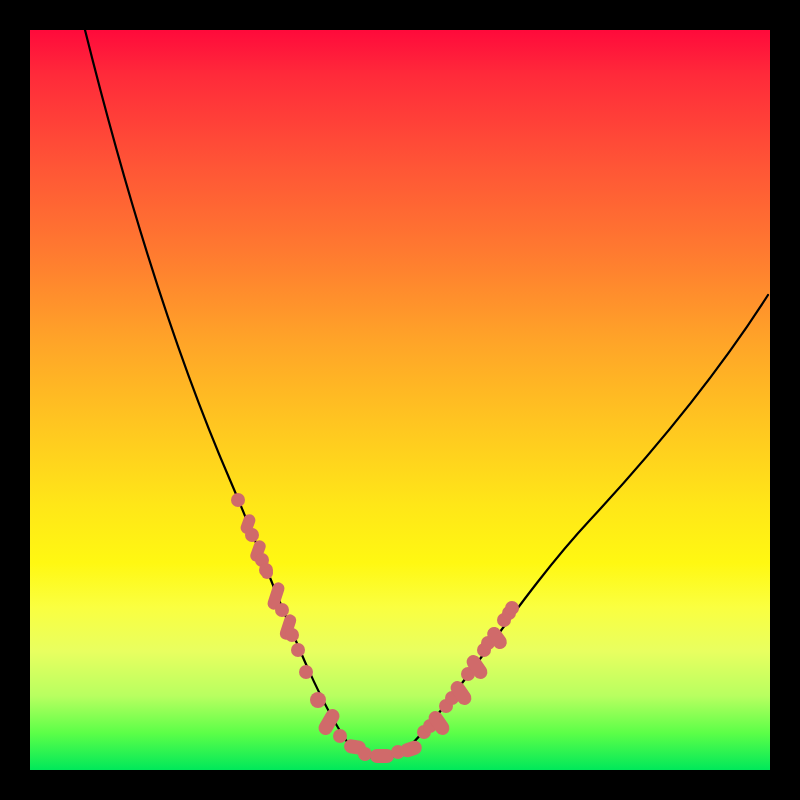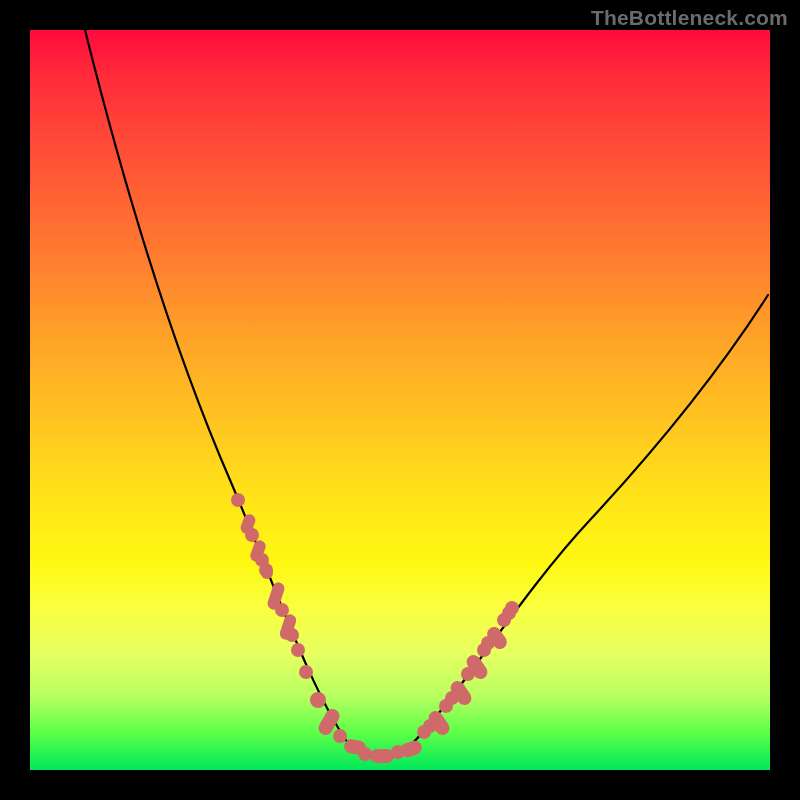--- a/index.html
+++ b/index.html
@@ -73,21 +73,20 @@
   }
   .pill {
     fill: #d06a6a;
     stroke: none;
   }
 </style>
 </head>
 <body>
 
 <div class="frame">
-  <div class="watermark">TheBottleneck.com</div>
   <div class="plot-area">
     <svg class="curve" viewBox="0 0 740 740">
       <path class="curve-path" d="M 55 0
            C 85 120, 135 300, 200 450
            C 245 555, 280 660, 320 716
            C 335 732, 365 732, 380 716
            C 430 665, 490 565, 560 490
            C 625 420, 690 340, 738 265"></path>
 
       <g>

